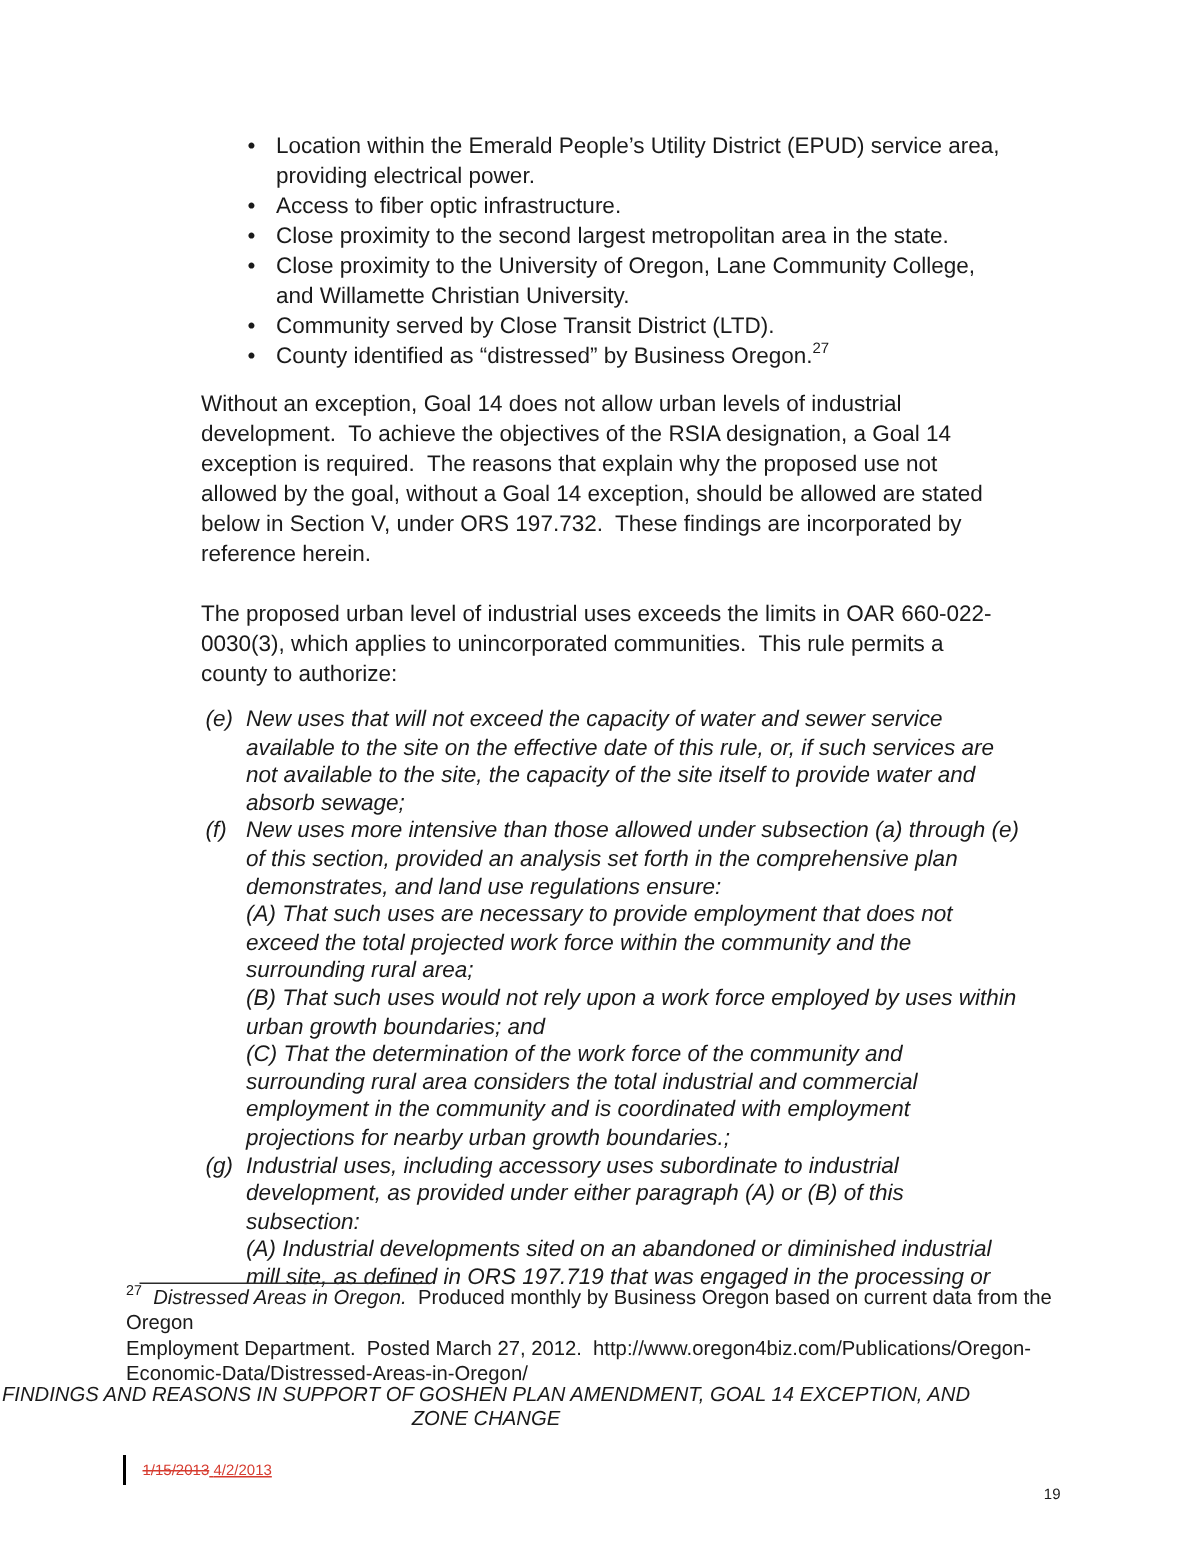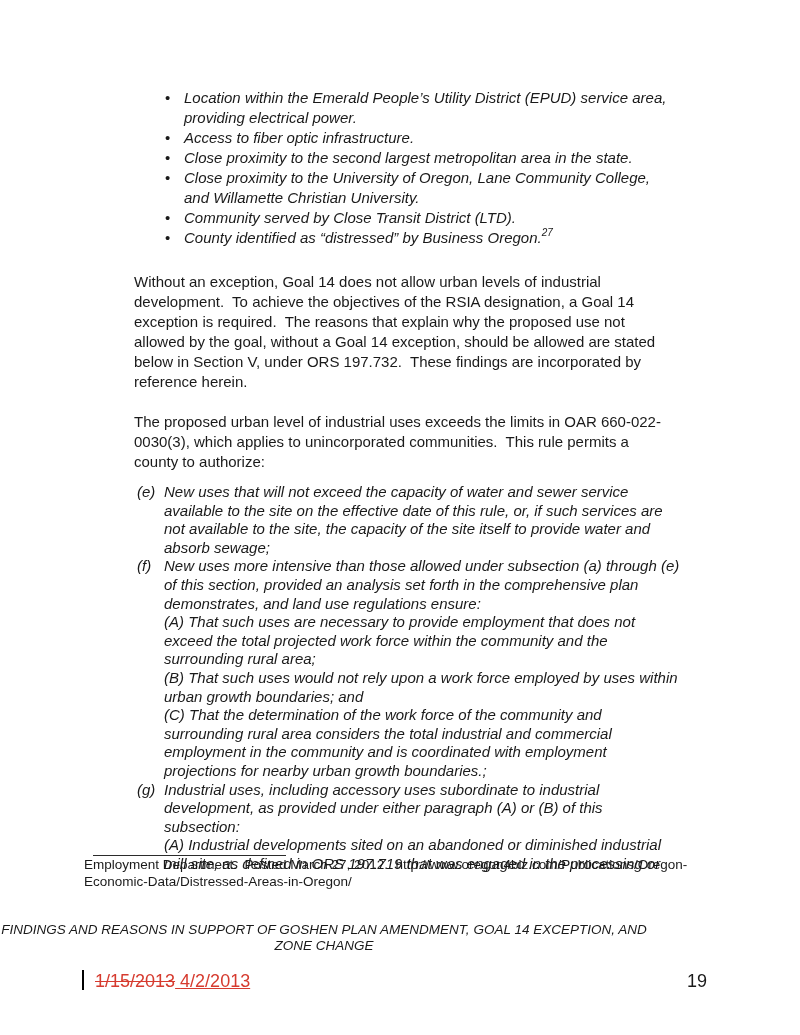--- a/index.html
+++ b/index.html
@@ -15,22 +15,22 @@
   .pre { white-space:pre-wrap; }
   .content {
     position:absolute; left:134px; top:0;
     width:596px;
     padding-top:88px;
     font-size:15px; line-height:20px;
   }
   .bullet-list { padding-left:31px; }
   .bullet-item { display:flex; }
   .bullet-dot { flex:none; width:19px; }
-  .bullet-text { flex:1;font-style:italic; }
-  .para-a { margin-top:24px; }
+  .bullet-text { flex:1; }
+  .para-a { margin-top:12px; }
   .para-b { margin-top:20px; }
   .reg { margin-top:11px; font-style:italic; line-height:18.6px; }
   .reg-item { display:flex; }
   .reg-label { flex:none; width:30px; padding-left:3px; }
   .reg-text { flex:1; }
   sup.ref { font-size:10px; position:relative; top:-1px; vertical-align:super; line-height:0; }
   .fn-rule {
     position:absolute; left:93px; top:855px;
     width:193px; border-top:1.4px solid #2b2b2b;
   }
@@ -40,31 +40,31 @@
   }
   .fn-marker { font-size:9.5px; vertical-align:super; line-height:0; }
   .fn-italic { font-style:italic; }
   .footer-title {
     position:absolute; left:0; top:922px; width:648px;
     text-align:center; font-style:italic;
     font-size:13.5px; line-height:15.5px;
   }
   .footer-bottom {
     position:absolute; left:0; top:968px; width:800px; height:26px;
-    font-size:18px; line-height:18px;
+    font-size:10px; line-height:18px;
   }
   .change-bar {
     position:absolute; left:82px; top:2px;
     width:1.6px; height:20px; background:#000;
   }
   .dates { position:absolute; left:95px; top:4px; color:var(--revision-red, #d63b2f); }
   .date-old { text-decoration:line-through; }
   .date-new { text-decoration:underline; }
   .date-new::before { content:" "; white-space:pre; }
-  .page-num { position:absolute; right:93px; top:4px;margin-left:11px; }
+  .page-num { position:absolute; right:93px; top:20px;margin-left:11px; }
 </style>
 </head>
 <body>
 
 <div class="page">
 
   <div class="content">
 
     <div class="bullet-list">
       <div class="bullet-item">
@@ -137,20 +137,21 @@
 (A) Industrial developments sited on an abandoned or diminished industrial
 mill site, as defined in ORS 197.719 that was engaged in the processing or</div>
       </div>
     </div>
 
   </div>
 
   <div class="fn-rule"></div>
 
   <div class="footnote">
+    <div class="fn-line"><sup class="fn-marker">27</sup><span class="pre">  </span><span class="fn-italic">Distressed Areas in Oregon.</span><span class="pre">  Produced monthly by Business Oregon based on current data from the Oregon</span></div>
     <div class="fn-line pre">Employment Department.  Posted March 27, 2012.  http://www.oregon4biz.com/Publications/Oregon-</div>
     <div class="fn-line pre">Economic-Data/Distressed-Areas-in-Oregon/</div>
   </div>
 
   <div class="footer-title">
     <div>FINDINGS AND REASONS IN SUPPORT OF GOSHEN PLAN AMENDMENT, GOAL 14 EXCEPTION, AND ZONE CHANGE</div>
   </div>
 
   <div class="footer-bottom">
     <span class="change-bar"></span>

